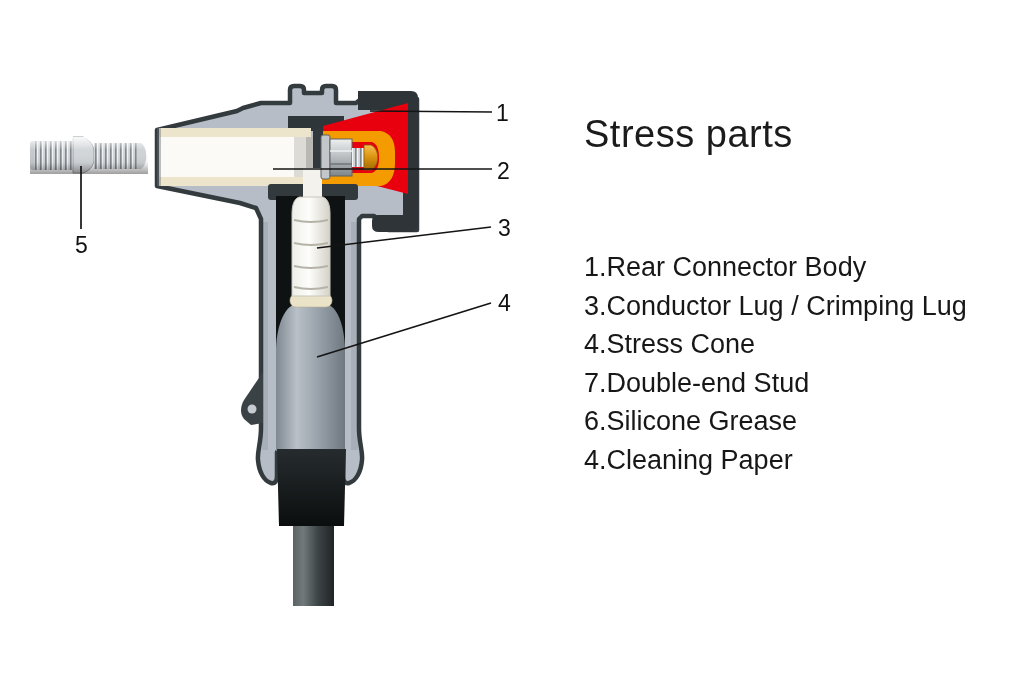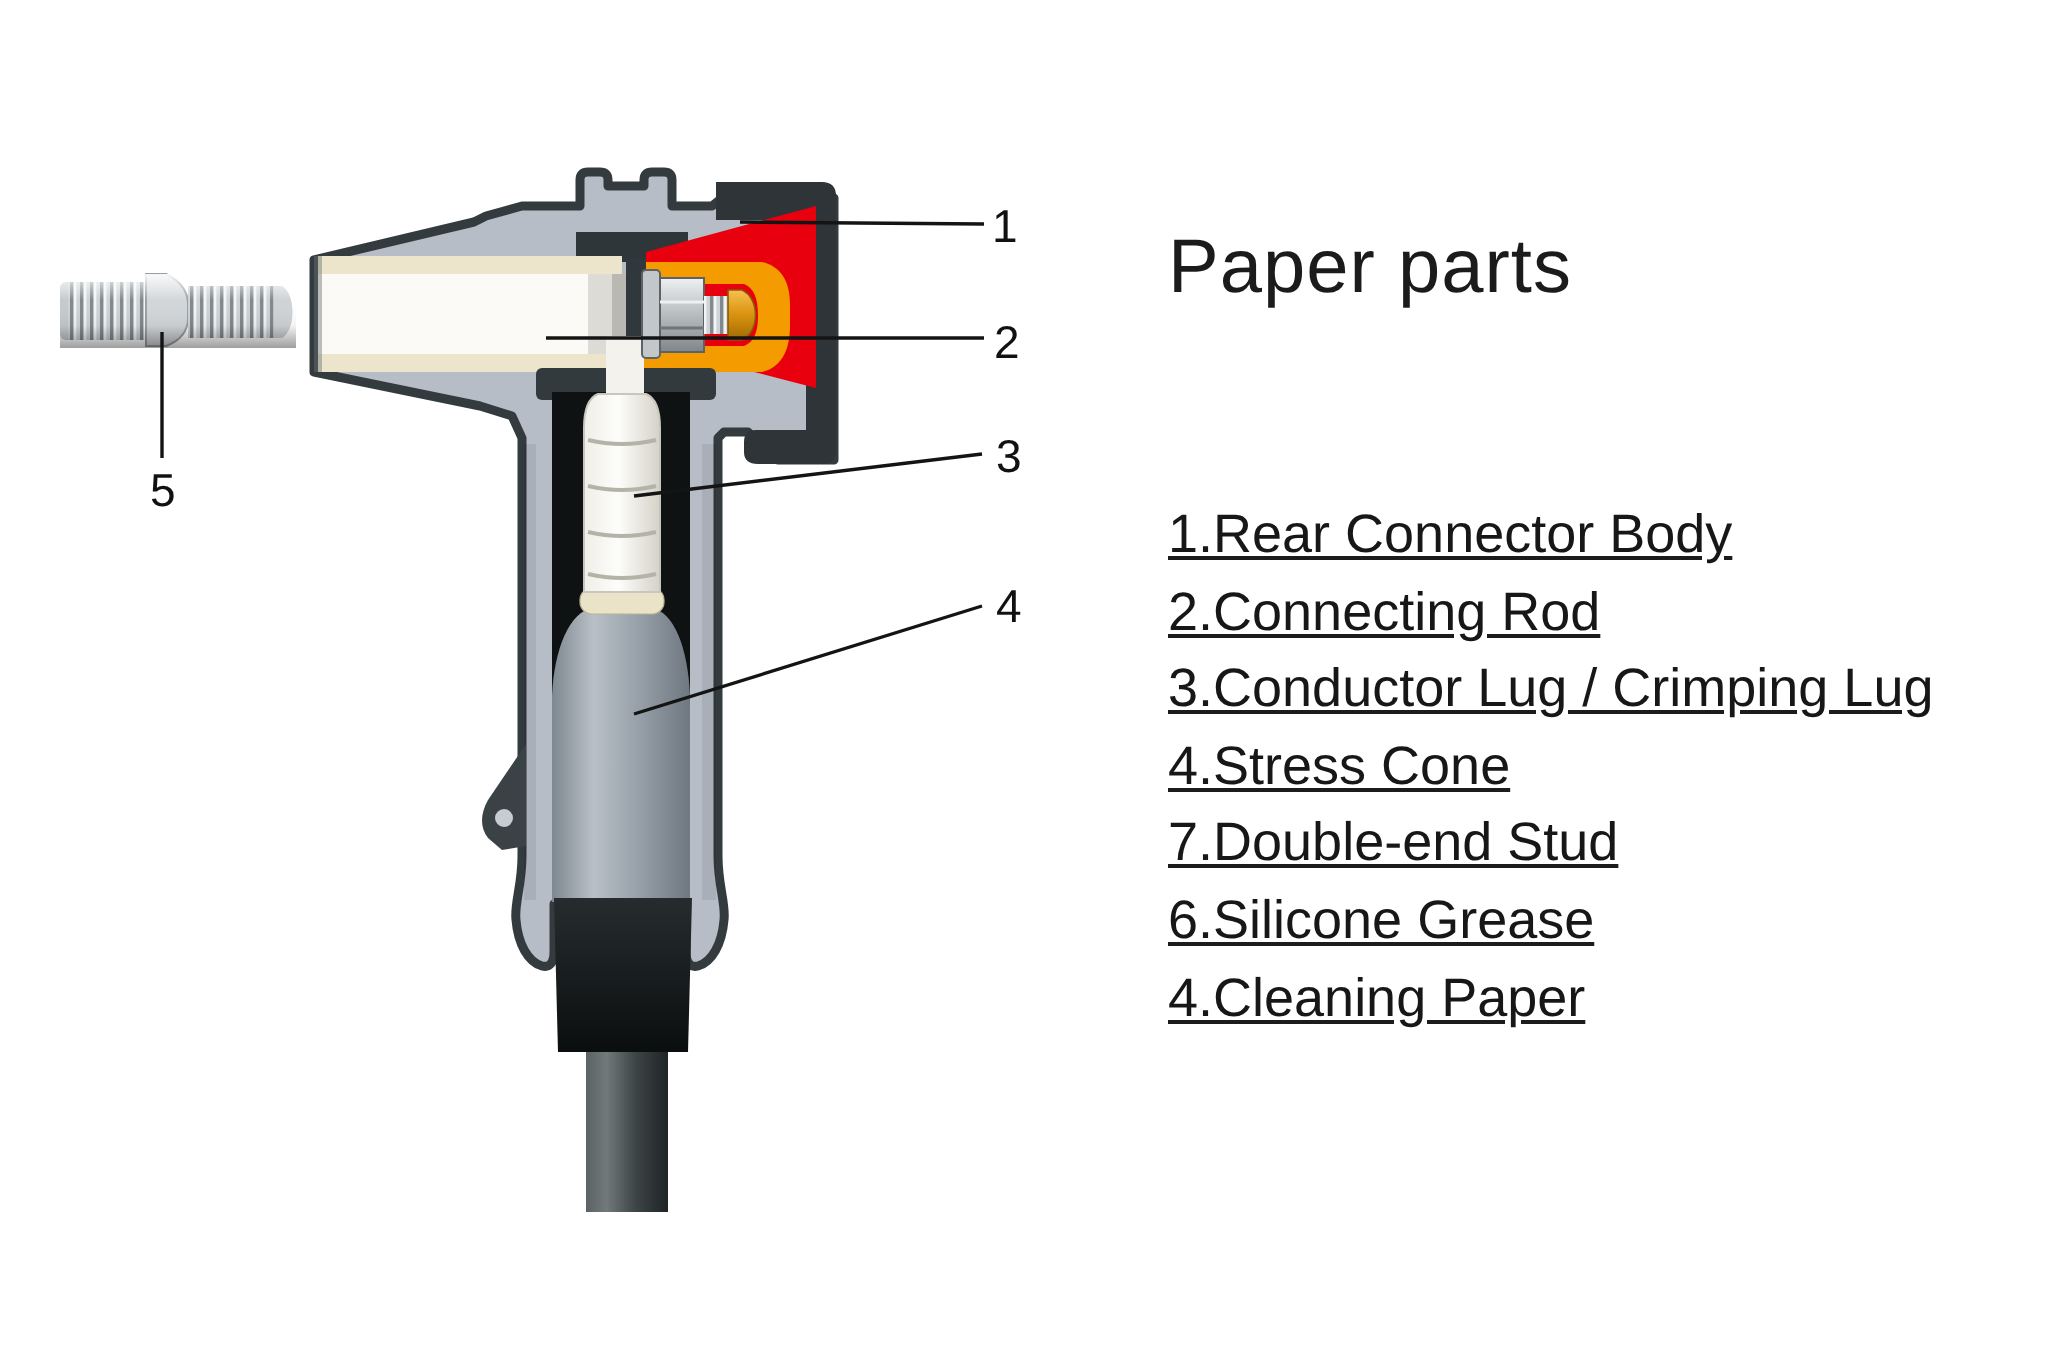--- a/index.html
+++ b/index.html
@@ -7,21 +7,21 @@
     position:relative;width:1035px;height:676px;background:#ffffff;overflow:hidden;
     font-family:"Liberation Sans", sans-serif;color:#1c1c1c;
   }
   .diagram-svg{position:absolute;left:0;top:0;}
   .parts-panel{position:absolute;left:584px;top:0;width:440px;}
   .panel-title{
     position:absolute;left:0;top:113px;width:440px;
     font-size:38px;line-height:42px;font-weight:400;color:#1b1b1b;letter-spacing:0.5px;
   }
   .parts-list{
-    position:absolute;left:0;top:248px;width:440px;margin:0;padding:0;list-style:none;text-decoration:underline;
+    position:absolute;left:0;top:248px;width:440px;margin:0;padding:0;list-style:none;
   }
   .parts-list li{
     font-size:27px;line-height:38.6px;font-weight:400;color:#171717;white-space:nowrap;
   }
   .callout-num{
     font-size:23px;fill:#111111;font-family:"Liberation Sans", sans-serif;
   }
 </style>
 </head>
 <body>
@@ -162,24 +162,23 @@
     </g>
 
     <text class="callout-num" x="496" y="121">1</text>
     <text class="callout-num" x="497" y="179">2</text>
     <text class="callout-num" x="498" y="236">3</text>
     <text class="callout-num" x="498" y="311">4</text>
     <text class="callout-num" x="75" y="253">5</text>
   </svg>
 
   <div class="parts-panel">
-    <div class="panel-title">Paper parts</div>
+    <div class="panel-title">Stress parts</div>
     <ul class="parts-list">
       <li>1.Rear Connector Body</li>
-      <li>2.Connecting Rod</li>
       <li>3.Conductor Lug / Crimping Lug</li>
       <li>4.Stress Cone</li>
       <li>7.Double-end Stud</li>
       <li>6.Silicone Grease</li>
       <li>4.Cleaning Paper</li>
     </ul>
   </div>
 
 </div>
 

